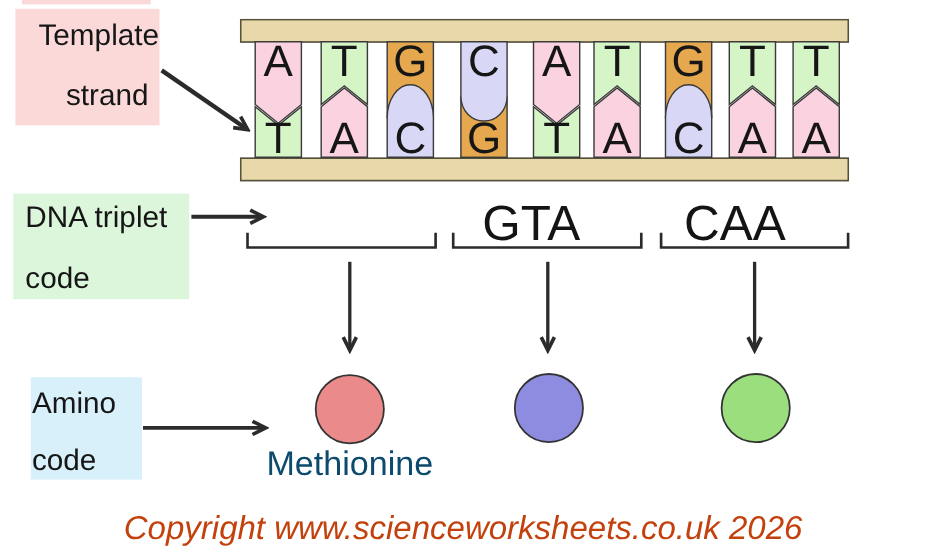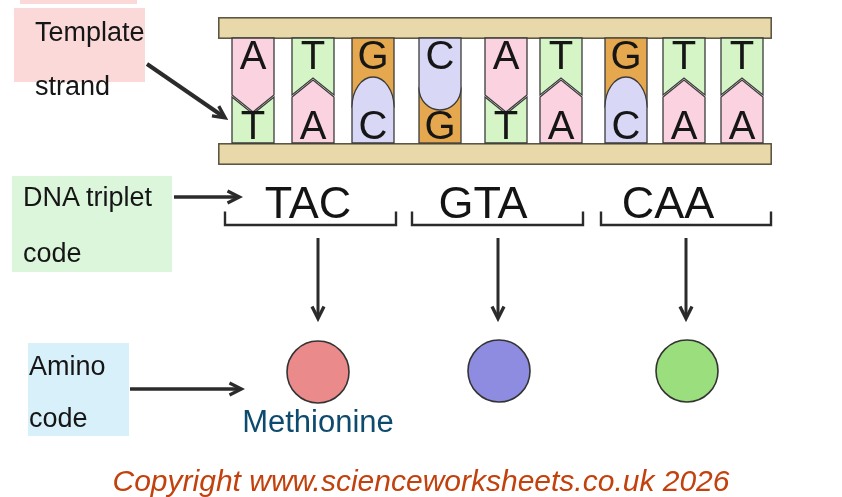--- a/index.html
+++ b/index.html
@@ -2,22 +2,22 @@
 <html><head>
 <meta charset="utf-8">
 <style>
   html,body{margin:0;padding:0;background:#fff;}
   .stage{
     position:relative;width:842px;height:497px;background:#ffffff;
     font-family:"Liberation Sans",sans-serif;overflow:hidden;
   }
   .label-box{position:absolute;color:#161616;font-size:27px;line-height:1;}
   .label-box .ln{white-space:nowrap;}
-  .box-template{left:14px;top:8px;width:131px;height:74px;background:#fbd9d9;padding:11px 0 0 21px;box-sizing:border-box;}
-  .box-template .ln2{margin-top:27px;}
+  .box-template{left:14px;top:8px;width:131px;height:106px;background:#fbd9d9;padding:11px 0 0 21px;box-sizing:border-box;}
+  .box-template .ln2{margin-top:27px;margin-left:25px;}
   .top-sliver{position:absolute;left:20px;top:0;width:117px;height:4px;background:#fbd9d9;}
   .box-triplet{left:12px;top:176px;width:160px;height:96px;background:#dcf6dc;padding:8px 0 0 11px;box-sizing:border-box;}
   .box-triplet .ln2{margin-top:29px;}
   .box-amino{left:28px;top:343px;width:101px;height:93px;background:#d7f0f9;padding:10px 0 0 1px;box-sizing:border-box;}
   .box-amino .ln2{margin-top:25px;}
   .strand-svg{position:absolute;left:218px;top:17px;}
   .overlay-svg{position:absolute;left:0;top:0;}
   .triplet-code{
     position:absolute;top:180px;transform:translateX(-50%);
     font-size:45px;color:#141414;line-height:1;white-space:nowrap;
@@ -146,21 +146,20 @@
 
     <line class="arrow" x1="318" y1="238" x2="318" y2="317" stroke-width="3" marker-end="url(#ah)"></line>
     <line class="arrow" x1="498" y1="238" x2="498" y2="317" stroke-width="3" marker-end="url(#ah)"></line>
     <line class="arrow" x1="686" y1="238" x2="686" y2="317" stroke-width="3" marker-end="url(#ah)"></line>
 
     <circle cx="318" cy="372" r="31" stroke="#333333" stroke-width="1.6" fill="#ea8a8a"></circle>
     <circle cx="499" cy="371" r="31" stroke="#333333" stroke-width="1.6" fill="#8d8ce0"></circle>
     <circle cx="687" cy="371" r="31" stroke="#333333" stroke-width="1.6" fill="#9ade7e"></circle>
   </svg>
 
-  <div class="triplet-code t-tac">TAC</div>
   <div class="triplet-code t-gta">GTA</div>
   <div class="triplet-code t-caa">CAA</div>
 
   <div class="amino-name a-met">Methionine</div>
 
   <div class="copyright">Copyright www.scienceworksheets.co.uk 2026</div>
 
 </div>
 
 </body></html>

